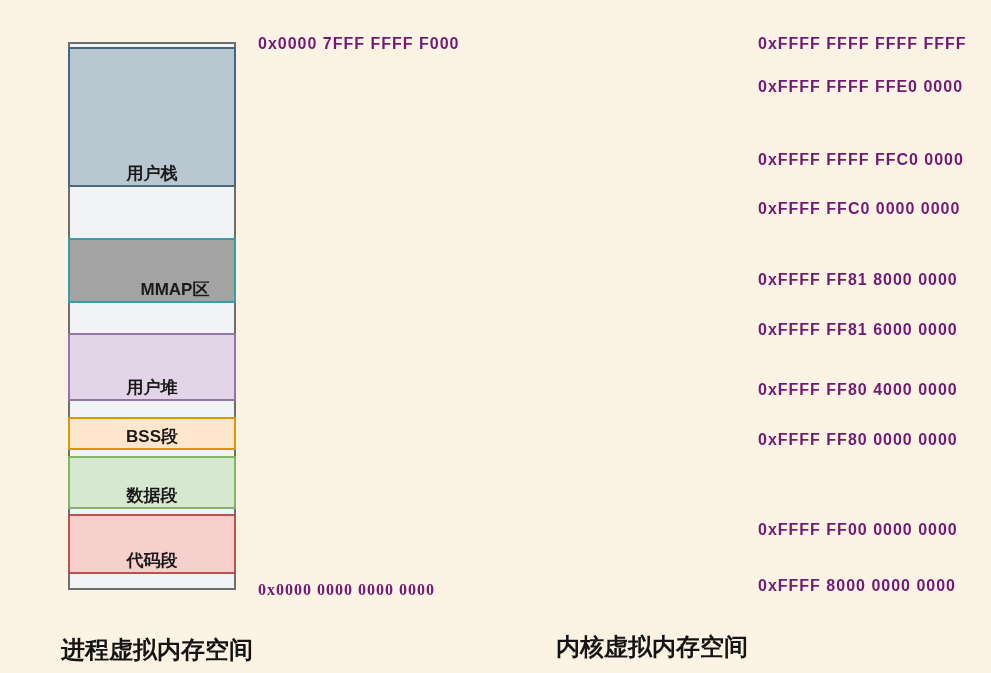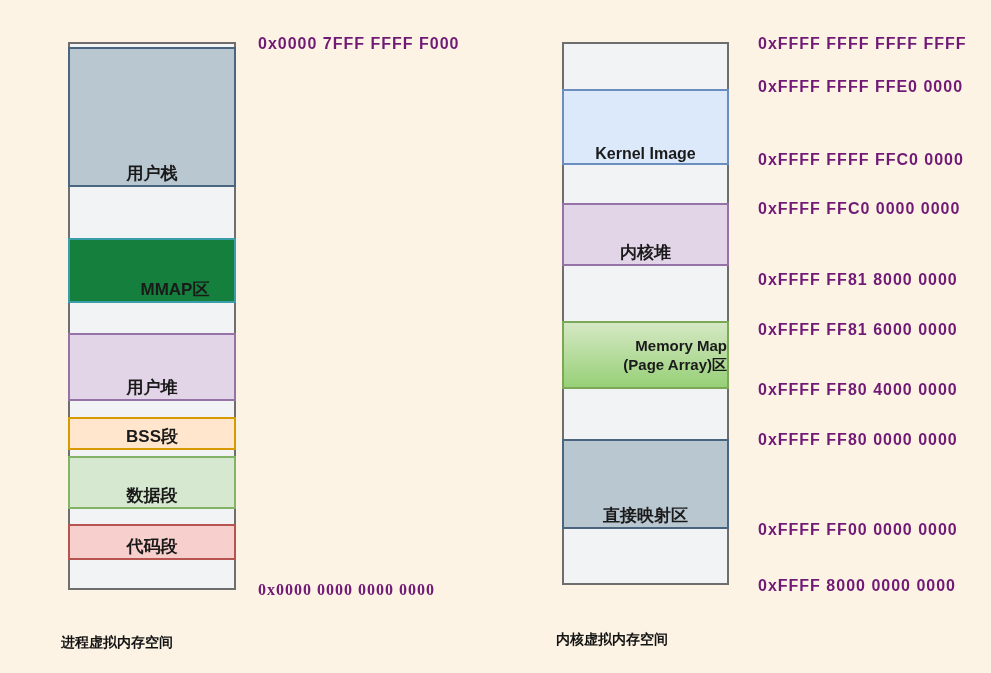--- a/index.html
+++ b/index.html
@@ -26,25 +26,25 @@
   
   .seg{
     position:absolute;left:-2px;right:-2px;
     box-sizing:border-box;
     border:2px solid;
     display:flex;align-items:flex-end;justify-content:center;
     font-weight:bold;font-size:17px;
     text-align:center;
   }
   .seg.user-stack  {top:3px;  height:140px;background:#b9c7d1;border-color:#4a6580;}
-  .seg.mmap        {top:194px;height:65px; background:#15803d;border-color:#3a9daa;padding-left:46px;}
+  .seg.mmap        {top:194px;height:65px; background:#a3a3a3;border-color:#3a9daa;padding-left:46px;}
   .seg.user-heap   {top:289px;height:68px; background:#e2d5e8;border-color:#9673a6;font-family:Liberation Serif, serif;}
   .seg.bss         {top:373px;height:33px; background:#ffe6cc;border-color:#d79b00;}
   .seg.data        {top:412px;height:53px; background:#d6e8d0;border-color:#82b366;}
-  .seg.code        {top:480px;height:36px; background:#f7d0cd;border-color:#b85450;}
+  .seg.code        {top:470px;height:60px; background:#f7d0cd;border-color:#b85450;}
 
   .seg.kernel-image{top:45px; height:76px; background:#dce9fb;border-color:#6c8ebf;font-size:16px;}
   .seg.kernel-heap {top:159px;height:63px; background:#e2d5e8;border-color:#9673a6;}
   .seg.memory-map  {top:277px;height:68px;
                     background:linear-gradient(#d5e8c4,#97d077);
                     border-color:#7aa857;
                     flex-direction:column;font-size:15px;line-height:19px;}
   .seg.direct-map  {top:395px;height:90px; background:#b9c7d1;border-color:#4a6580;}
 
   
@@ -56,21 +56,21 @@
   .addr-l{left:258px;}
   .addr-r{left:758px;}
   .al-top{top:35px;}
   .al-bottom{top:581px;font-family:Liberation Serif, serif;}
   .a0{top:35px;}  .a1{top:78px;}  .a2{top:151px;} .a3{top:200px;} .a4{top:262px;margin-top:9px;}
   .a5{top:321px;} .a6{top:381px;} .a7{top:431px;} .a8{top:521px;} .a9{top:577px;}
 
   
   .title{
     position:absolute;
-    font-weight:bold;font-size:14px;color:#141414;
+    font-weight:bold;font-size:24px;color:#141414;
     white-space:nowrap;
   }
   .title-left{left:61px;top:634px;}
   .title-right{left:556px;top:631px;}
 </style>
 </head>
 <body>
 
 <div class="stage">
 
@@ -91,35 +91,20 @@
       <span>数据段</span>
     </div>
     <div class="seg code">
       <span>代码段</span>
     </div>
   </div>
 
   <span class="addr addr-l al-top">0x0000 7FFF FFFF F000</span>
   <span class="addr addr-l al-bottom">0x0000 0000 0000 0000</span>
 
-  <div class="col col-right">
-    <div class="seg kernel-image">
-      <span>Kernel Image</span>
-    </div>
-    <div class="seg kernel-heap">
-      <span>内核堆</span>
-    </div>
-    <div class="seg memory-map">
-      <span>Memory Map</span>
-      <span>(Page Array)区</span>
-    </div>
-    <div class="seg direct-map">
-      <span>直接映射区</span>
-    </div>
-  </div>
 
   <span class="addr addr-r a0">0xFFFF FFFF FFFF FFFF</span>
   <span class="addr addr-r a1">0xFFFF FFFF FFE0 0000</span>
   <span class="addr addr-r a2">0xFFFF FFFF FFC0 0000</span>
   <span class="addr addr-r a3">0xFFFF FFC0 0000 0000</span>
   <span class="addr addr-r a4">0xFFFF FF81 8000 0000</span>
   <span class="addr addr-r a5">0xFFFF FF81 6000 0000</span>
   <span class="addr addr-r a6">0xFFFF FF80 4000 0000</span>
   <span class="addr addr-r a7">0xFFFF FF80 0000 0000</span>
   <span class="addr addr-r a8">0xFFFF FF00 0000 0000</span>

